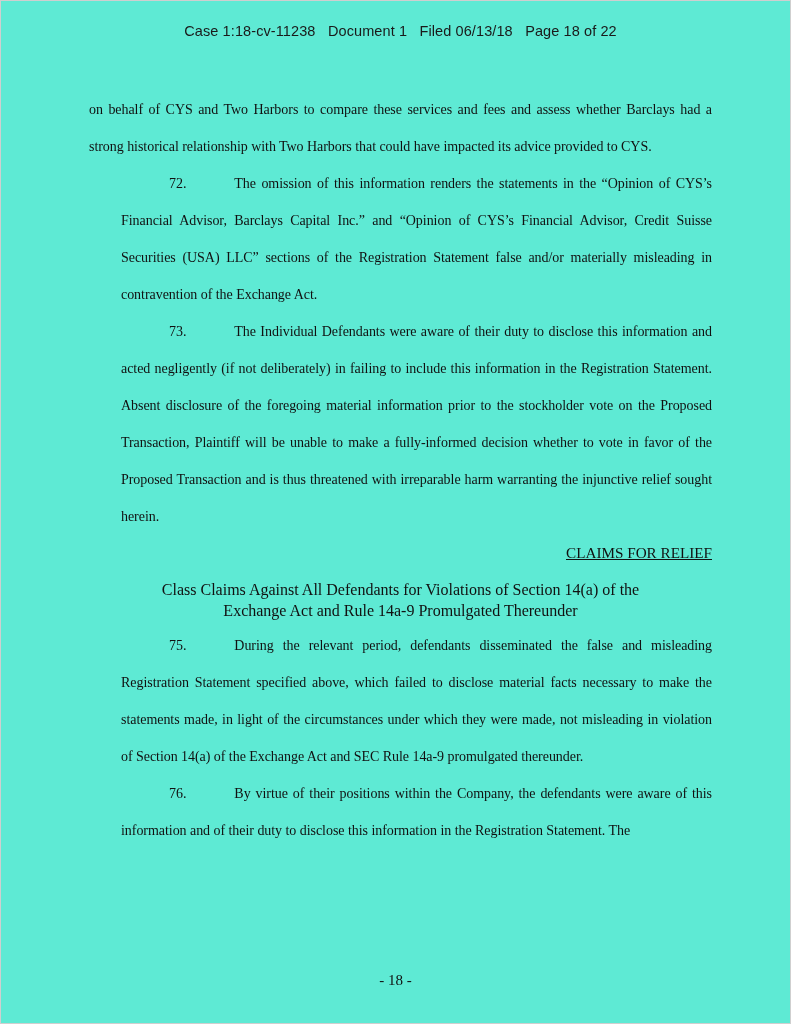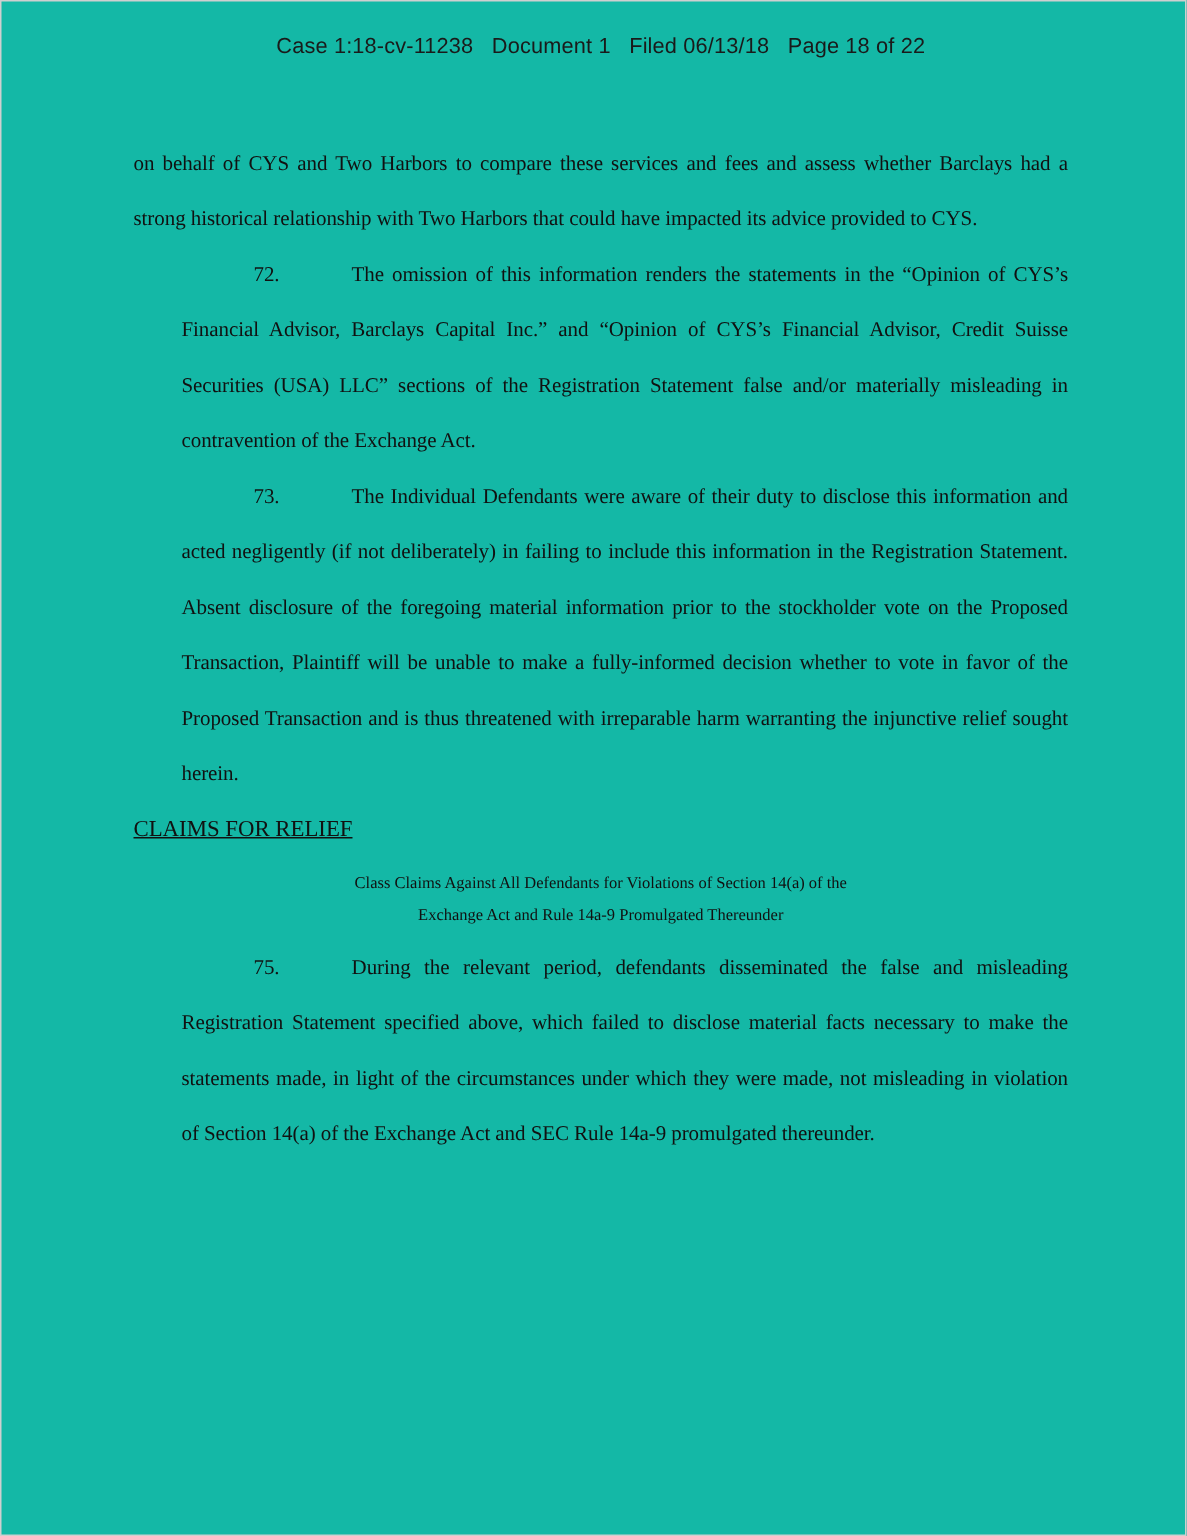--- a/index.html
+++ b/index.html
@@ -7,21 +7,21 @@
     padding: 0;
     background: #b8b8b8;
   }
   body {
     font-family: "Liberation Serif", serif;
   }
   .page {
     position: relative;
     width: 791px;
     height: 1024px;
-    background: #14b8a6;
+    background: #5eead4;
     margin: 0 auto;
     box-sizing: border-box;
     overflow: hidden;
     border: 1px solid #cfcfcf;
   }
   .page-inner {
     position: absolute;
     left: 0;
     top: 0;
     right: 0;
@@ -52,32 +52,32 @@
     letter-spacing: -0.05px;
   }
   p.para.indent {
     text-indent: 48px;
     margin-left: 32px;
   }
   p.para.first {
     text-indent: 0;
   }
   .center-head {
-    text-align: left;
+    text-align: right;
     font-size: 15.2px;
     line-height: 35.6px;
     color: #111111;
     margin: 0;
   }
   .center-head .u {
     text-decoration: underline;
   }
   .count-title {
     text-align: center;
-    font-size: 11px;
+    font-size: 16px;
     line-height: 21px;
     color: #111111;
     margin: 8px 0 6px 0;
   }
   .count-title .l2 { display: block; }
   .footer {
     position: absolute;
     left: 0;
     right: 0;
     bottom: 34px;
@@ -121,17 +121,21 @@
       <p class="count-title">
         <span>Class Claims Against All Defendants for Violations of Section 14(a) of the</span>
         <span class="l2">Exchange Act and Rule 14a-9 Promulgated Thereunder</span>
       </p>
 
 
       <p class="para indent">
         <span>75.</span><span class="tab"></span><span>During the relevant period, defendants disseminated the false and misleading Registration Statement specified above, which failed to disclose material facts necessary to make the statements made, in light of the circumstances under which they were made, not misleading in violation of Section 14(a) of the Exchange Act and SEC Rule 14a-9 promulgated thereunder.</span>
       </p>
 
+      <p class="para indent">
+        <span>76.</span><span class="tab"></span><span>By virtue of their positions within the Company, the defendants were aware of this information and of their duty to disclose this information in the Registration Statement.   The</span>
+      </p>
 
     </div>
   </div>
 
+  <div class="footer">- 18 -</div>
 </div>
 
 </body></html>

